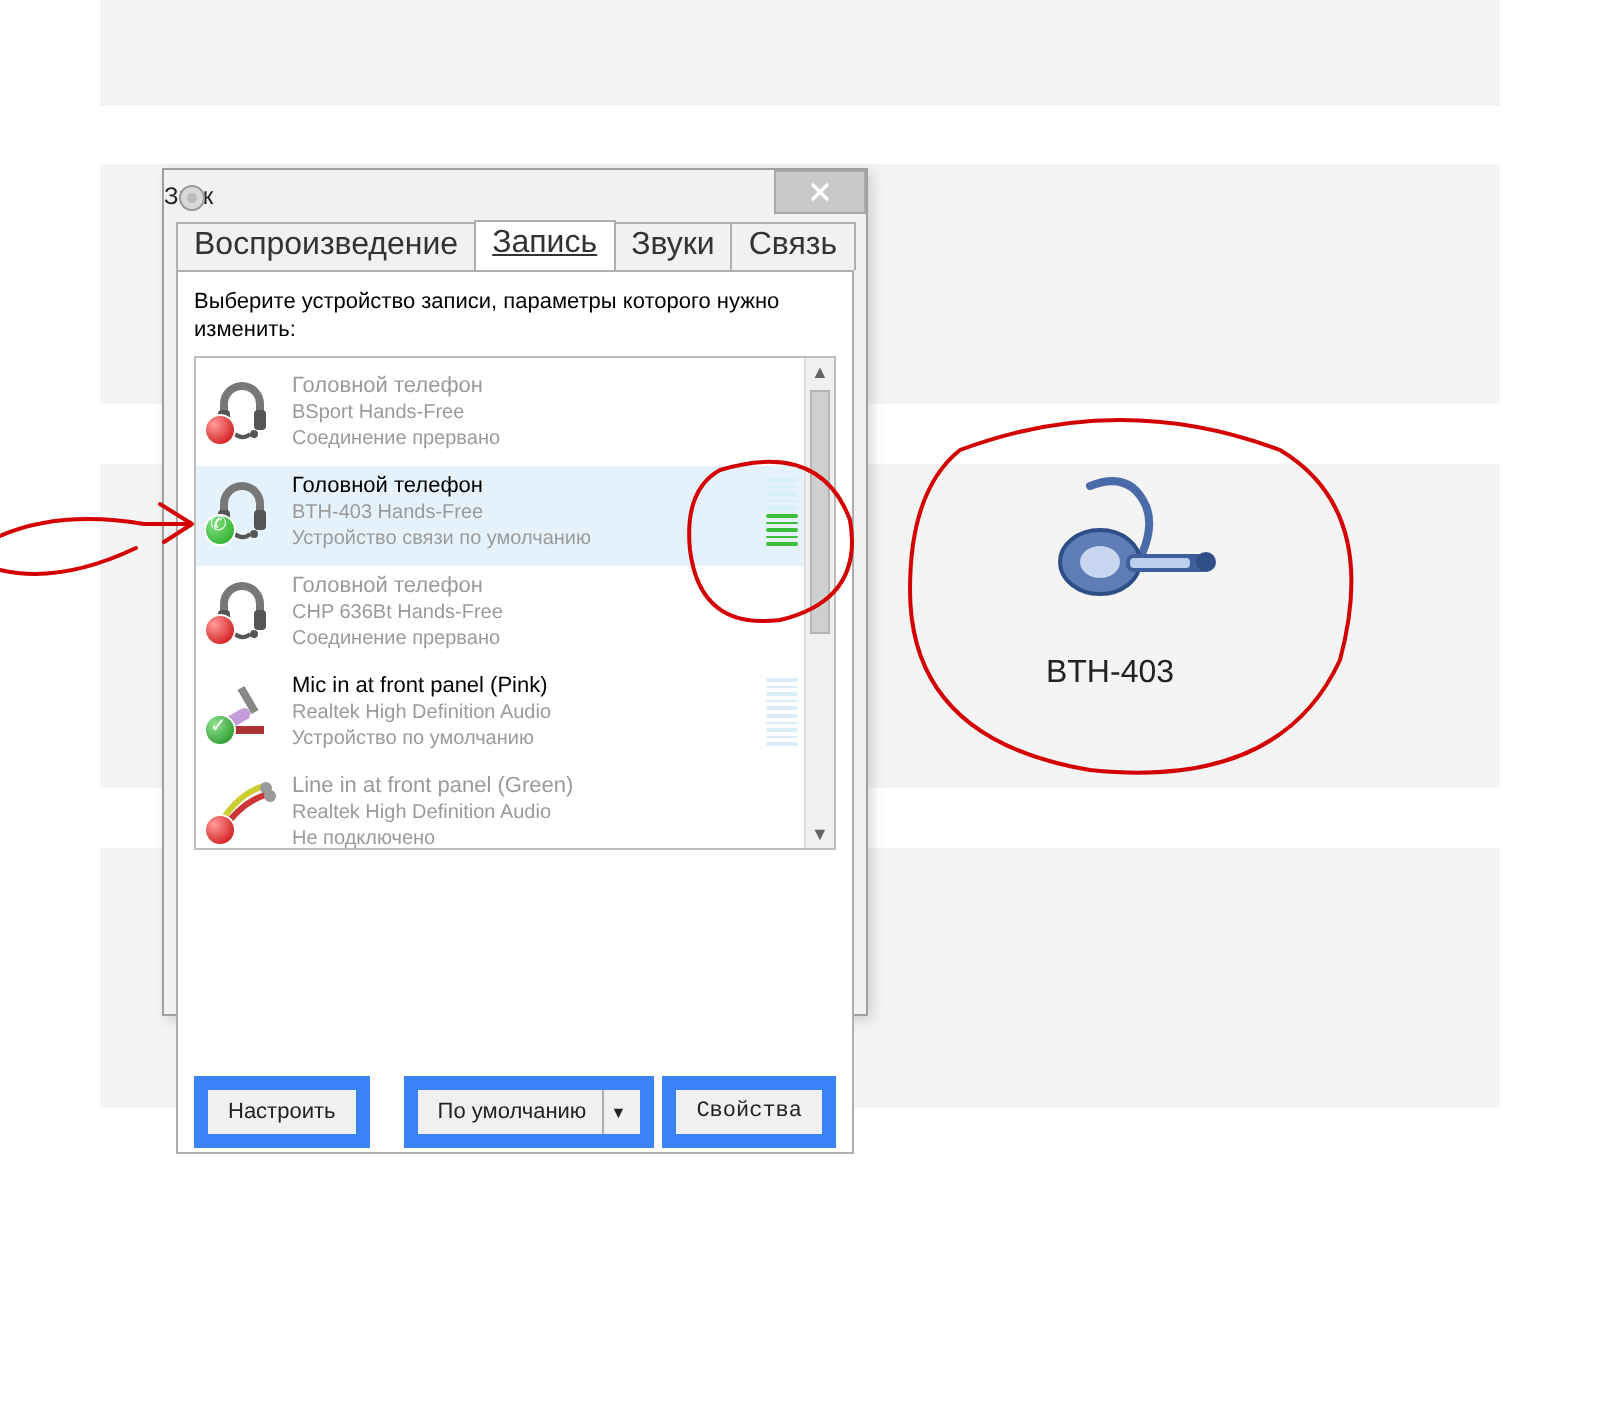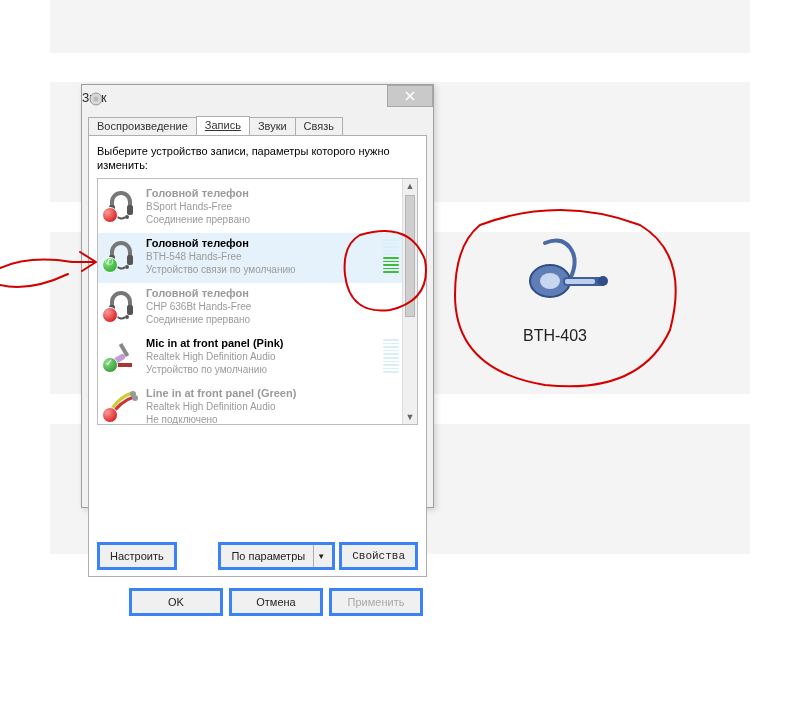--- a/index.html
+++ b/index.html
@@ -8,47 +8,47 @@
   .strip2{top:82px;height:120px;}
   .strip3{top:232px;height:162px;}
   .strip4{top:424px;height:130px;}
 
   
   .dlg{position:absolute;left:81px;top:84px;width:351px;height:422px;background:#f1f1f1;border:1px solid #9f9f9f;box-shadow:2px 2px 6px rgba(0,0,0,.15);}
   .titlebar{height:26px;position:relative;text-align:left;line-height:26px;font-size:12px;color:#222;}
   .sys-icon{position:absolute;left:6px;top:5px;width:16px;height:16px;}
   .closebtn{position:absolute;right:0;top:0;width:44px;height:20px;background:#c9c9c9;border:1px solid #a8a8a8;color:#fff;display:flex;align-items:center;justify-content:center;}
   .tabs{display:flex;align-items:flex-end;padding:2px 6px 0 6px;height:22px;position:relative;}
-  .tab{border:1px solid #aeaeae;border-bottom:none;padding:2px 8px 3px 8px;font-size:11px;background:#f1f1f1;margin-right:-1px;color:#333;cursor:default;}
+  .tab{border:1px solid #aeaeae;border-bottom:none;padding:2px 8px 3px 8px;font-size:16px;background:#f1f1f1;margin-right:-1px;color:#333;cursor:default;}
   .tab.active{background:#fff;position:relative;z-index:2;padding-bottom:4px;text-decoration:underline;}
   .tabpanel{margin:0 6px 6px 6px;background:#fff;border:1px solid #aeaeae;height:442px;position:relative;padding:8px 8px 8px 8px;box-sizing:border-box;}
   .instr{font-size:11px;line-height:14px;margin-bottom:6px;}
   .devicelist{border:1px solid #bdbdbd;height:245px;position:relative;overflow:hidden;}
   .dl-inner{position:absolute;left:0;top:0;right:14px;bottom:0;padding:4px 0 0 0;}
   .vscroll{position:absolute;right:0;top:0;width:14px;bottom:0;background:#f0f0f0;border-left:1px solid #ddd;}
   .vscroll .arrow{height:14px;display:flex;align-items:center;justify-content:center;color:#666;font-size:9px;}
   .vscroll .thumb{position:absolute;left:2px;right:2px;top:16px;height:120px;background:#cfcfcf;border:1px solid #b5b5b5;}
   .row{display:flex;align-items:flex-start;padding:4px 6px 4px 6px;height:42px;position:relative;}
   .row.sel{background:#e6f2fb;}
   .icon{width:34px;height:34px;flex:0 0 34px;position:relative;}
   .badge{position:absolute;width:14px;height:14px;border-radius:50%;bottom:-2px;left:-2px;border:1px solid #fff;}
   .badge.red{background:radial-gradient(circle at 30% 30%,#ff9a9a,#c00);}
   .badge.grn{background:radial-gradient(circle at 30% 30%,#8fe28f,#1a8a1a);}
   .badge.grn::after{content:"✓";color:#fff;position:absolute;left:2px;top:-1px;font-size:10px;}
   .badge.phone{background:radial-gradient(circle at 30% 30%,#7fe27f,#1fa51f);}
   .badge.phone::after{content:"✆";color:#fff;position:absolute;left:2px;top:-2px;font-size:10px;}
   .txt{margin-left:8px;line-height:13px;}
-  .t1{font-size:11px;color:#000;font-weight:bold;}
+  .t1{font-size:11px;color:#000;}
   .t1.dim{color:#9a9a9a;}
   .t2,.t3{font-size:10px;color:#9a9a9a;}
   .meter{position:absolute;right:4px;top:6px;width:16px;height:34px;display:flex;flex-direction:column-reverse;gap:2px;}
   .meter .seg{height:2px;background:#d8eef8;border-radius:1px;}
   .meter .seg.on{background:#3bbf3b;}
   .btnrow{position:absolute;left:8px;right:8px;bottom:8px;height:24px;display:flex;align-items:center;}
-  .wbtn{height:22px;border:3px solid #3b82f6;background:#f0f0f0;font-size:11px;padding:0 10px;color:#222;cursor:default;display:flex;align-items:center;justify-content:center;}
+  .wbtn{height:22px;border:7px solid #3b82f6;background:#f0f0f0;font-size:11px;padding:0 10px;color:#222;cursor:default;display:flex;align-items:center;justify-content:center;}
   .wbtn.def{margin-left:auto;padding-right:4px;}
   .wbtn.def .drop{border-left:1px solid #adadad;margin-left:8px;width:14px;height:100%;display:flex;align-items:center;justify-content:center;font-size:8px;}
   .wbtn.props{margin-left:4px;font-family:Liberation Mono, monospace;}
   .dlg-buttons{height:38px;display:flex;align-items:center;justify-content:flex-end;padding:0 10px;gap:6px;}
   .dlg-buttons .wbtn{min-width:68px;justify-content:center;}
   .dlg-buttons .wbtn.disabled{color:#a9a9a9;}
 
   
   .ext{position:absolute;left:480px;top:235px;width:150px;text-align:center;}
   .ext-label{font-size:16px;color:#222;}
@@ -109,21 +109,21 @@
           <div class="row sel">
             <div class="icon"><svg viewBox="0 0 34 34">
                 <path d="M17 4a11 11 0 0 0-11 11v5h4v-5a7 7 0 0 1 14 0v5h4v-5A11 11 0 0 0 17 4z" fill="#777"></path>
                 <rect x="5" y="18" width="6" height="10" rx="2" fill="#555"></rect>
                 <rect x="23" y="18" width="6" height="10" rx="2" fill="#555"></rect>
                 <path d="M11 28 q6 6 10 2" stroke="#555" stroke-width="2" fill="none"></path>
                 <circle cx="23" cy="30" r="2" fill="#555"></circle>
               </svg><div class="badge phone"></div></div>
             <div class="txt">
               <div class="t1">Головной телефон</div>
-              <div class="t2">BTH-548 Hands-Free</div>
+              <div class="t2">BTH-403 Hands-Free</div>
               <div class="t3">Устройство связи по умолчанию</div>
             </div>
             <div class="meter">
               <div class="seg on"></div>
               <div class="seg on"></div>
               <div class="seg on"></div>
               <div class="seg on"></div>
               <div class="seg on"></div>
               <div class="seg"></div>
               <div class="seg"></div>
@@ -187,32 +187,27 @@
       <div class="vscroll">
         <div class="arrow">▲</div>
         <div class="thumb"></div>
         <div class="arrow" style="position:absolute;bottom:0;left:0;right:0">▼</div>
       </div>
     </div>
 
     <div class="btnrow">
       <div class="wbtn">Настроить</div>
       <div class="wbtn def">
-        <span>По параметры</span>
+        <span>По умолчанию</span>
         <span class="drop">▼</span>
       </div>
       <div class="wbtn props">Свойства</div>
     </div>
   </div>
 
-  <div class="dlg-buttons">
-    <div class="wbtn">OK</div>
-    <div class="wbtn">Отмена</div>
-    <div class="wbtn disabled">Применить</div>
-  </div>
 </div>
 
 <div class="ext">
   <svg width="120" height="90" viewBox="0 0 120 90">
     <path d="M50 8 Q70 0 78 18 Q82 28 76 42" fill="none" stroke="#4a6aa8" stroke-width="4" stroke-linecap="round"></path>
     <ellipse cx="55" cy="46" rx="20" ry="16" fill="#5f7eb8" stroke="#2f4d86" stroke-width="2"></ellipse>
     <ellipse cx="55" cy="46" rx="10" ry="8" fill="#c8d6ef"></ellipse>
     <rect x="68" y="42" width="42" height="9" rx="4" fill="#3f5f9c"></rect>
     <rect x="70" y="44" width="30" height="5" rx="2" fill="#bcd0ee"></rect>
     <circle cx="108" cy="46" r="5" fill="#2f4d86"></circle>

